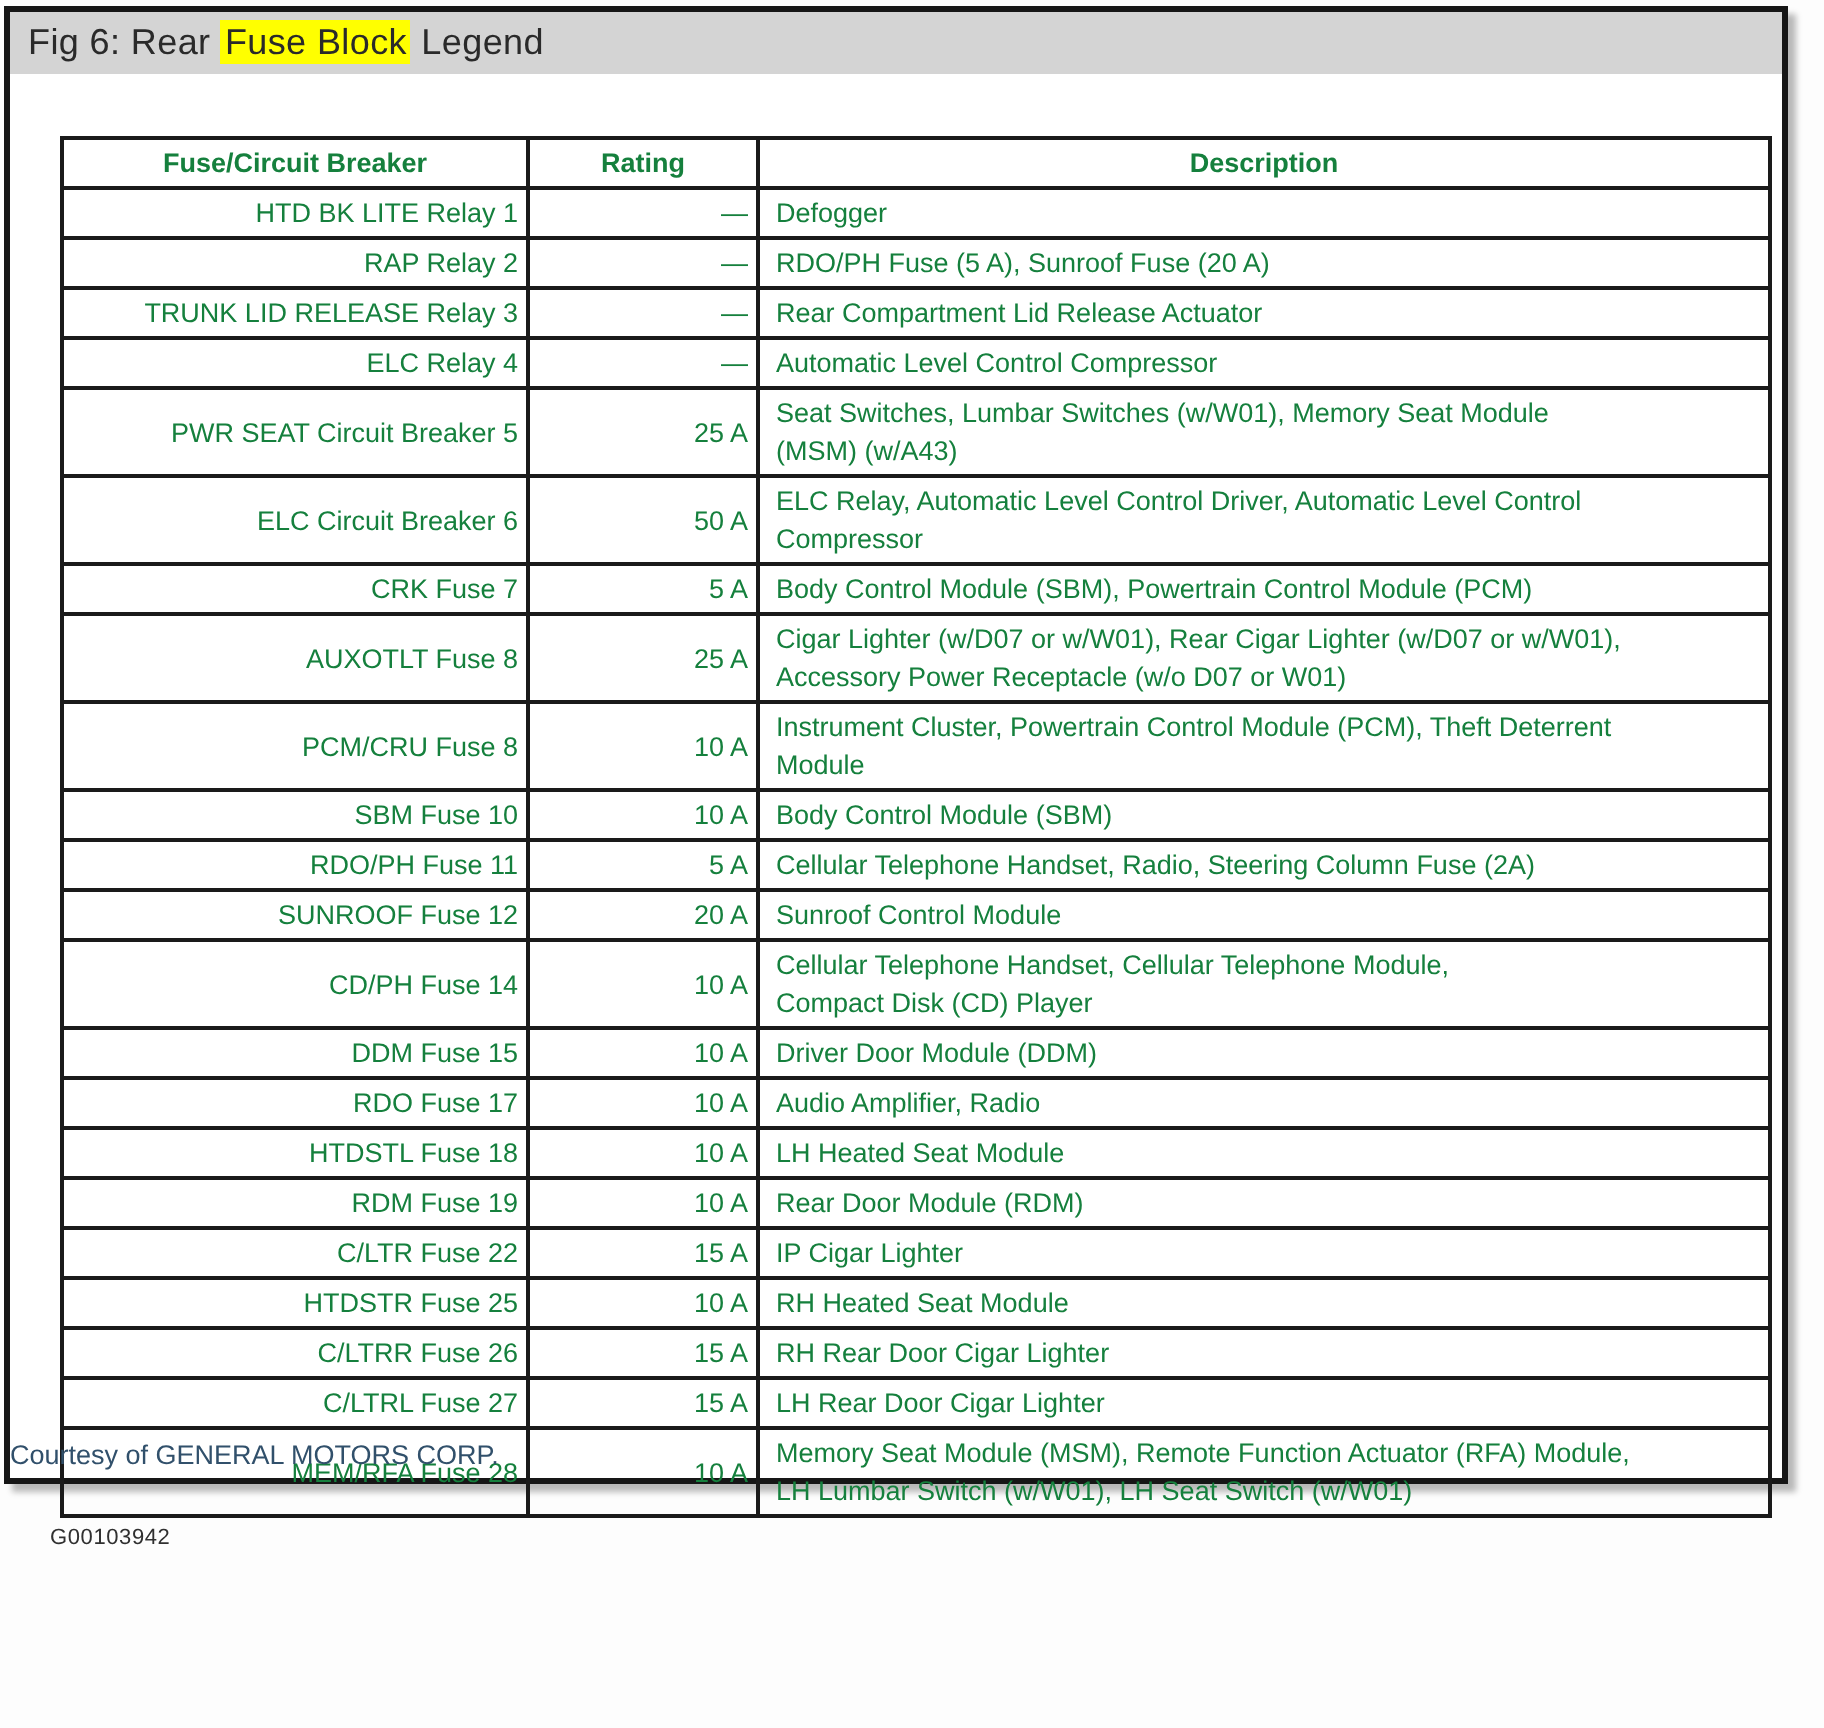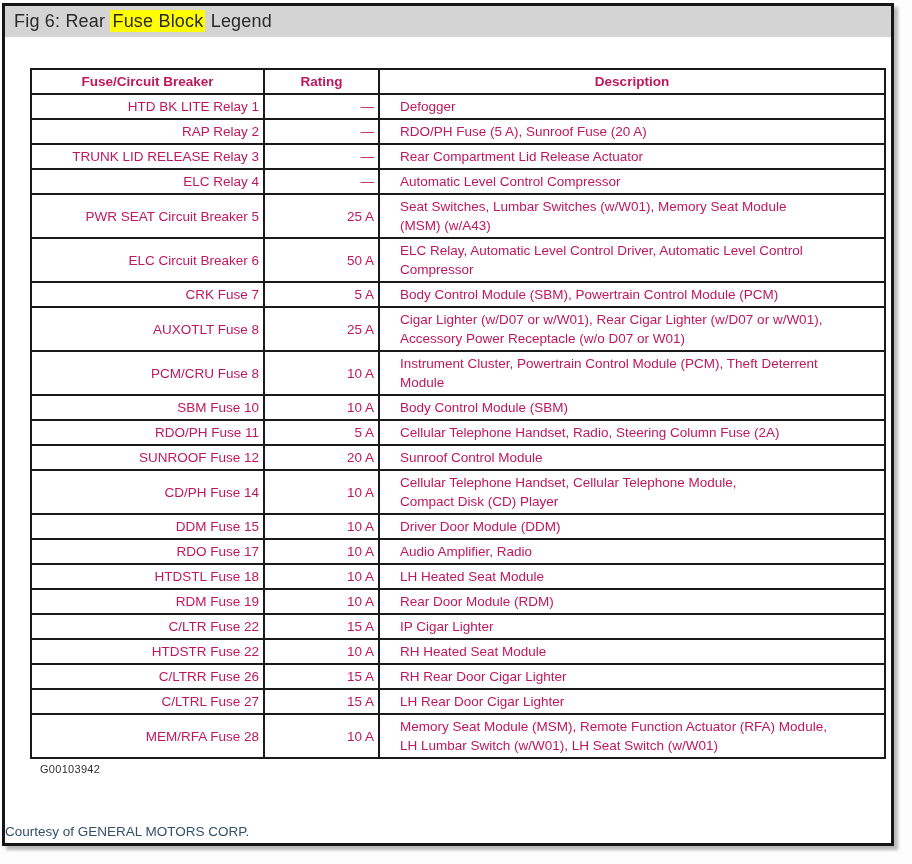--- a/index.html
+++ b/index.html
@@ -5,21 +5,21 @@
   * { box-sizing: border-box; }
   html, body {
     margin: 0; padding: 0;
     width: 912px; height: 864px;
     background: #fdfdfd;
     font-family: "Liberation Sans", sans-serif;
   }
   .page-frame {
     position: absolute;
     left: 2px; top: 3px;
-    width: 892px; height: 843px;
+    width: 892px; height: 739px;
     background: #ffffff;
     border: 3px solid #161616;
     box-shadow: 4px 4px 3px #b9b9b9;
   }
   .title-bar {
     height: 31px;
     background: #d4d4d4;
     display: flex;
     align-items: center;
     padding: 0 9px;
@@ -30,43 +30,43 @@
   .hl {
     background: #ffff00;
     padding: 1px 2px;
   }
   table.fuse-table {
     border-collapse: collapse;
     table-layout: fixed;
     margin: 31px 0 0 25px;
     width: 854px;
     font-size: 13.5px;
-    color: #be185d;
+    color: #15803d;
   }
   .fuse-table th, .fuse-table td {
     border: 2px solid #1a1a1a;
     line-height: 19px;
     vertical-align: middle;
   }
   .fuse-table th {
     font-weight: bold;
     text-align: center;
     padding: 2px 4px;
   }
   .cell-fuse, .cell-rating {
     text-align: right;
     padding: 2px 4px;
   }
   .cell-desc {
     text-align: left;
-    padding: 2px 20px;
+    padding: 2px 8px;
     white-space: pre-line;
   }
   .figure-id {
-    margin: 4px 0 0 35px;
+    margin: 4px 0 0 20px;
     font-size: 11px;
     color: #303030;
     letter-spacing: 0.3px;
   }
   .credit-line {
     position: absolute;
     left: 0; right: 0; bottom: 4px;
     font-size: 13.5px;
     color: #31506b;
   }
@@ -183,21 +183,21 @@
           <td class="cell-fuse">RDM Fuse 19</td>
           <td class="cell-rating">10 A</td>
           <td class="cell-desc">Rear Door Module (RDM)</td>
         </tr>
         <tr>
           <td class="cell-fuse">C/LTR Fuse 22</td>
           <td class="cell-rating">15 A</td>
           <td class="cell-desc">IP Cigar Lighter</td>
         </tr>
         <tr>
-          <td class="cell-fuse">HTDSTR Fuse 22</td>
+          <td class="cell-fuse">HTDSTR Fuse 25</td>
           <td class="cell-rating">10 A</td>
           <td class="cell-desc">RH Heated Seat Module</td>
         </tr>
         <tr>
           <td class="cell-fuse">C/LTRR Fuse 26</td>
           <td class="cell-rating">15 A</td>
           <td class="cell-desc">RH Rear Door Cigar Lighter</td>
         </tr>
         <tr>
           <td class="cell-fuse">C/LTRL Fuse 27</td>

